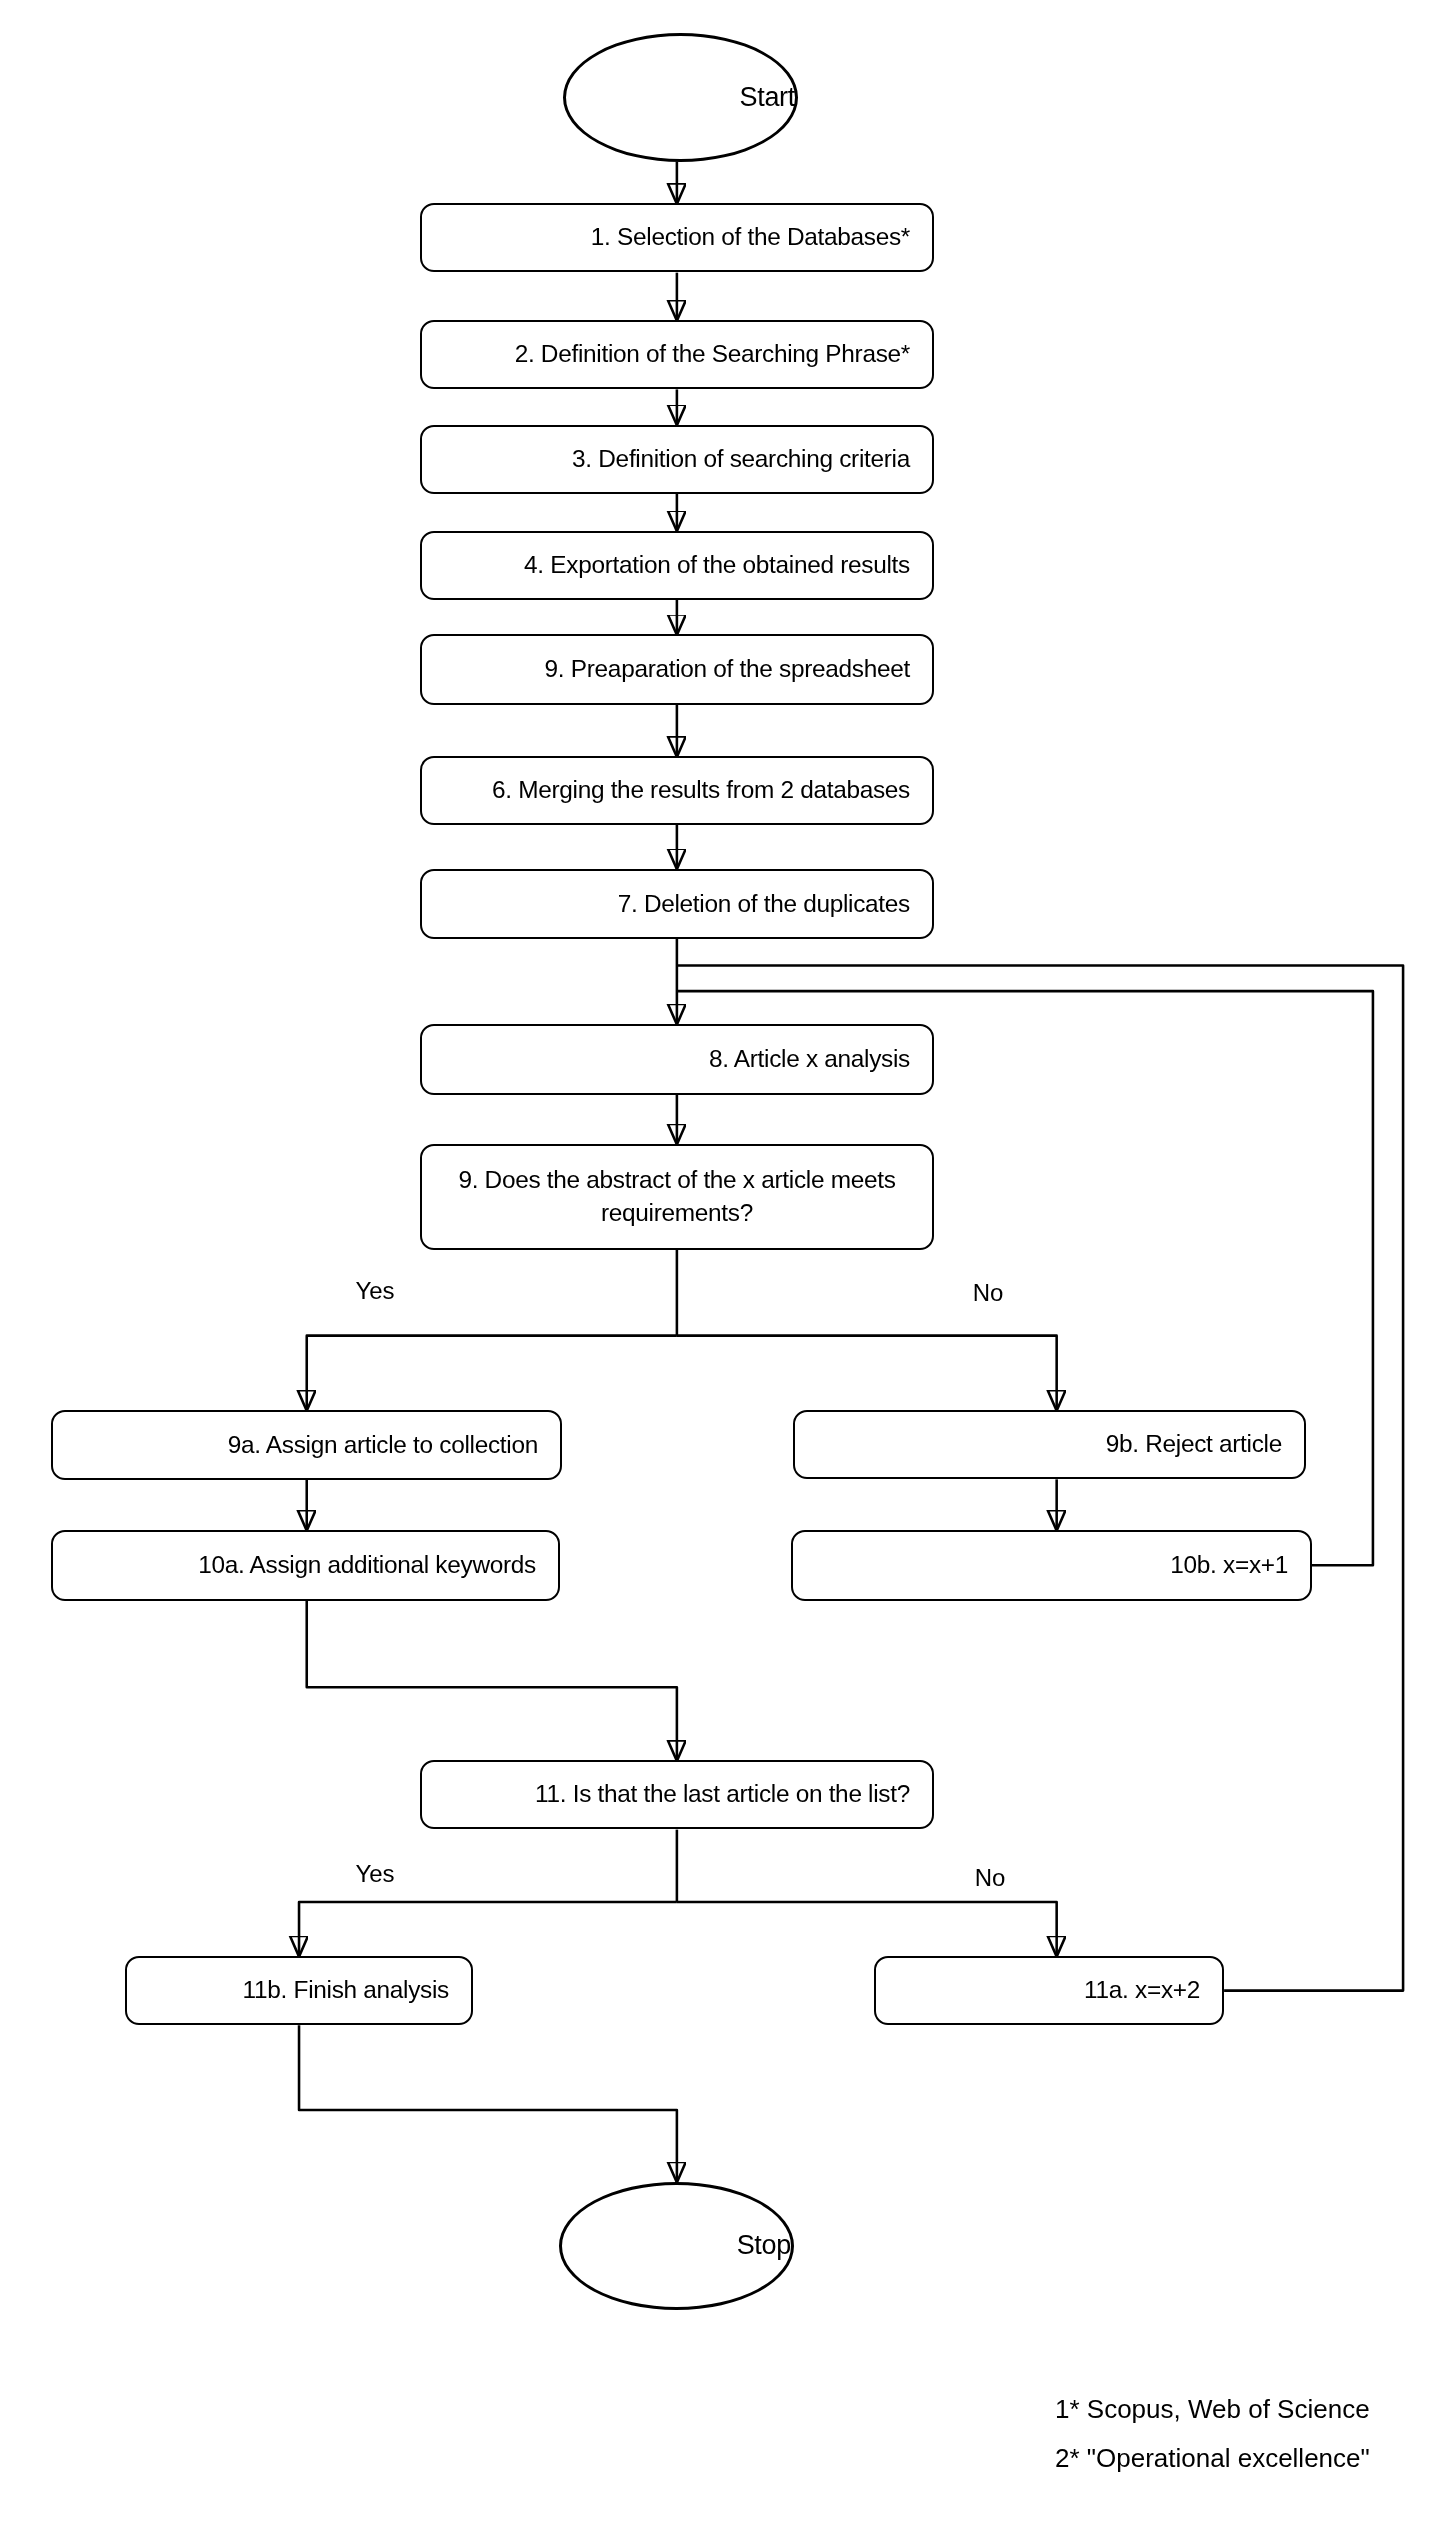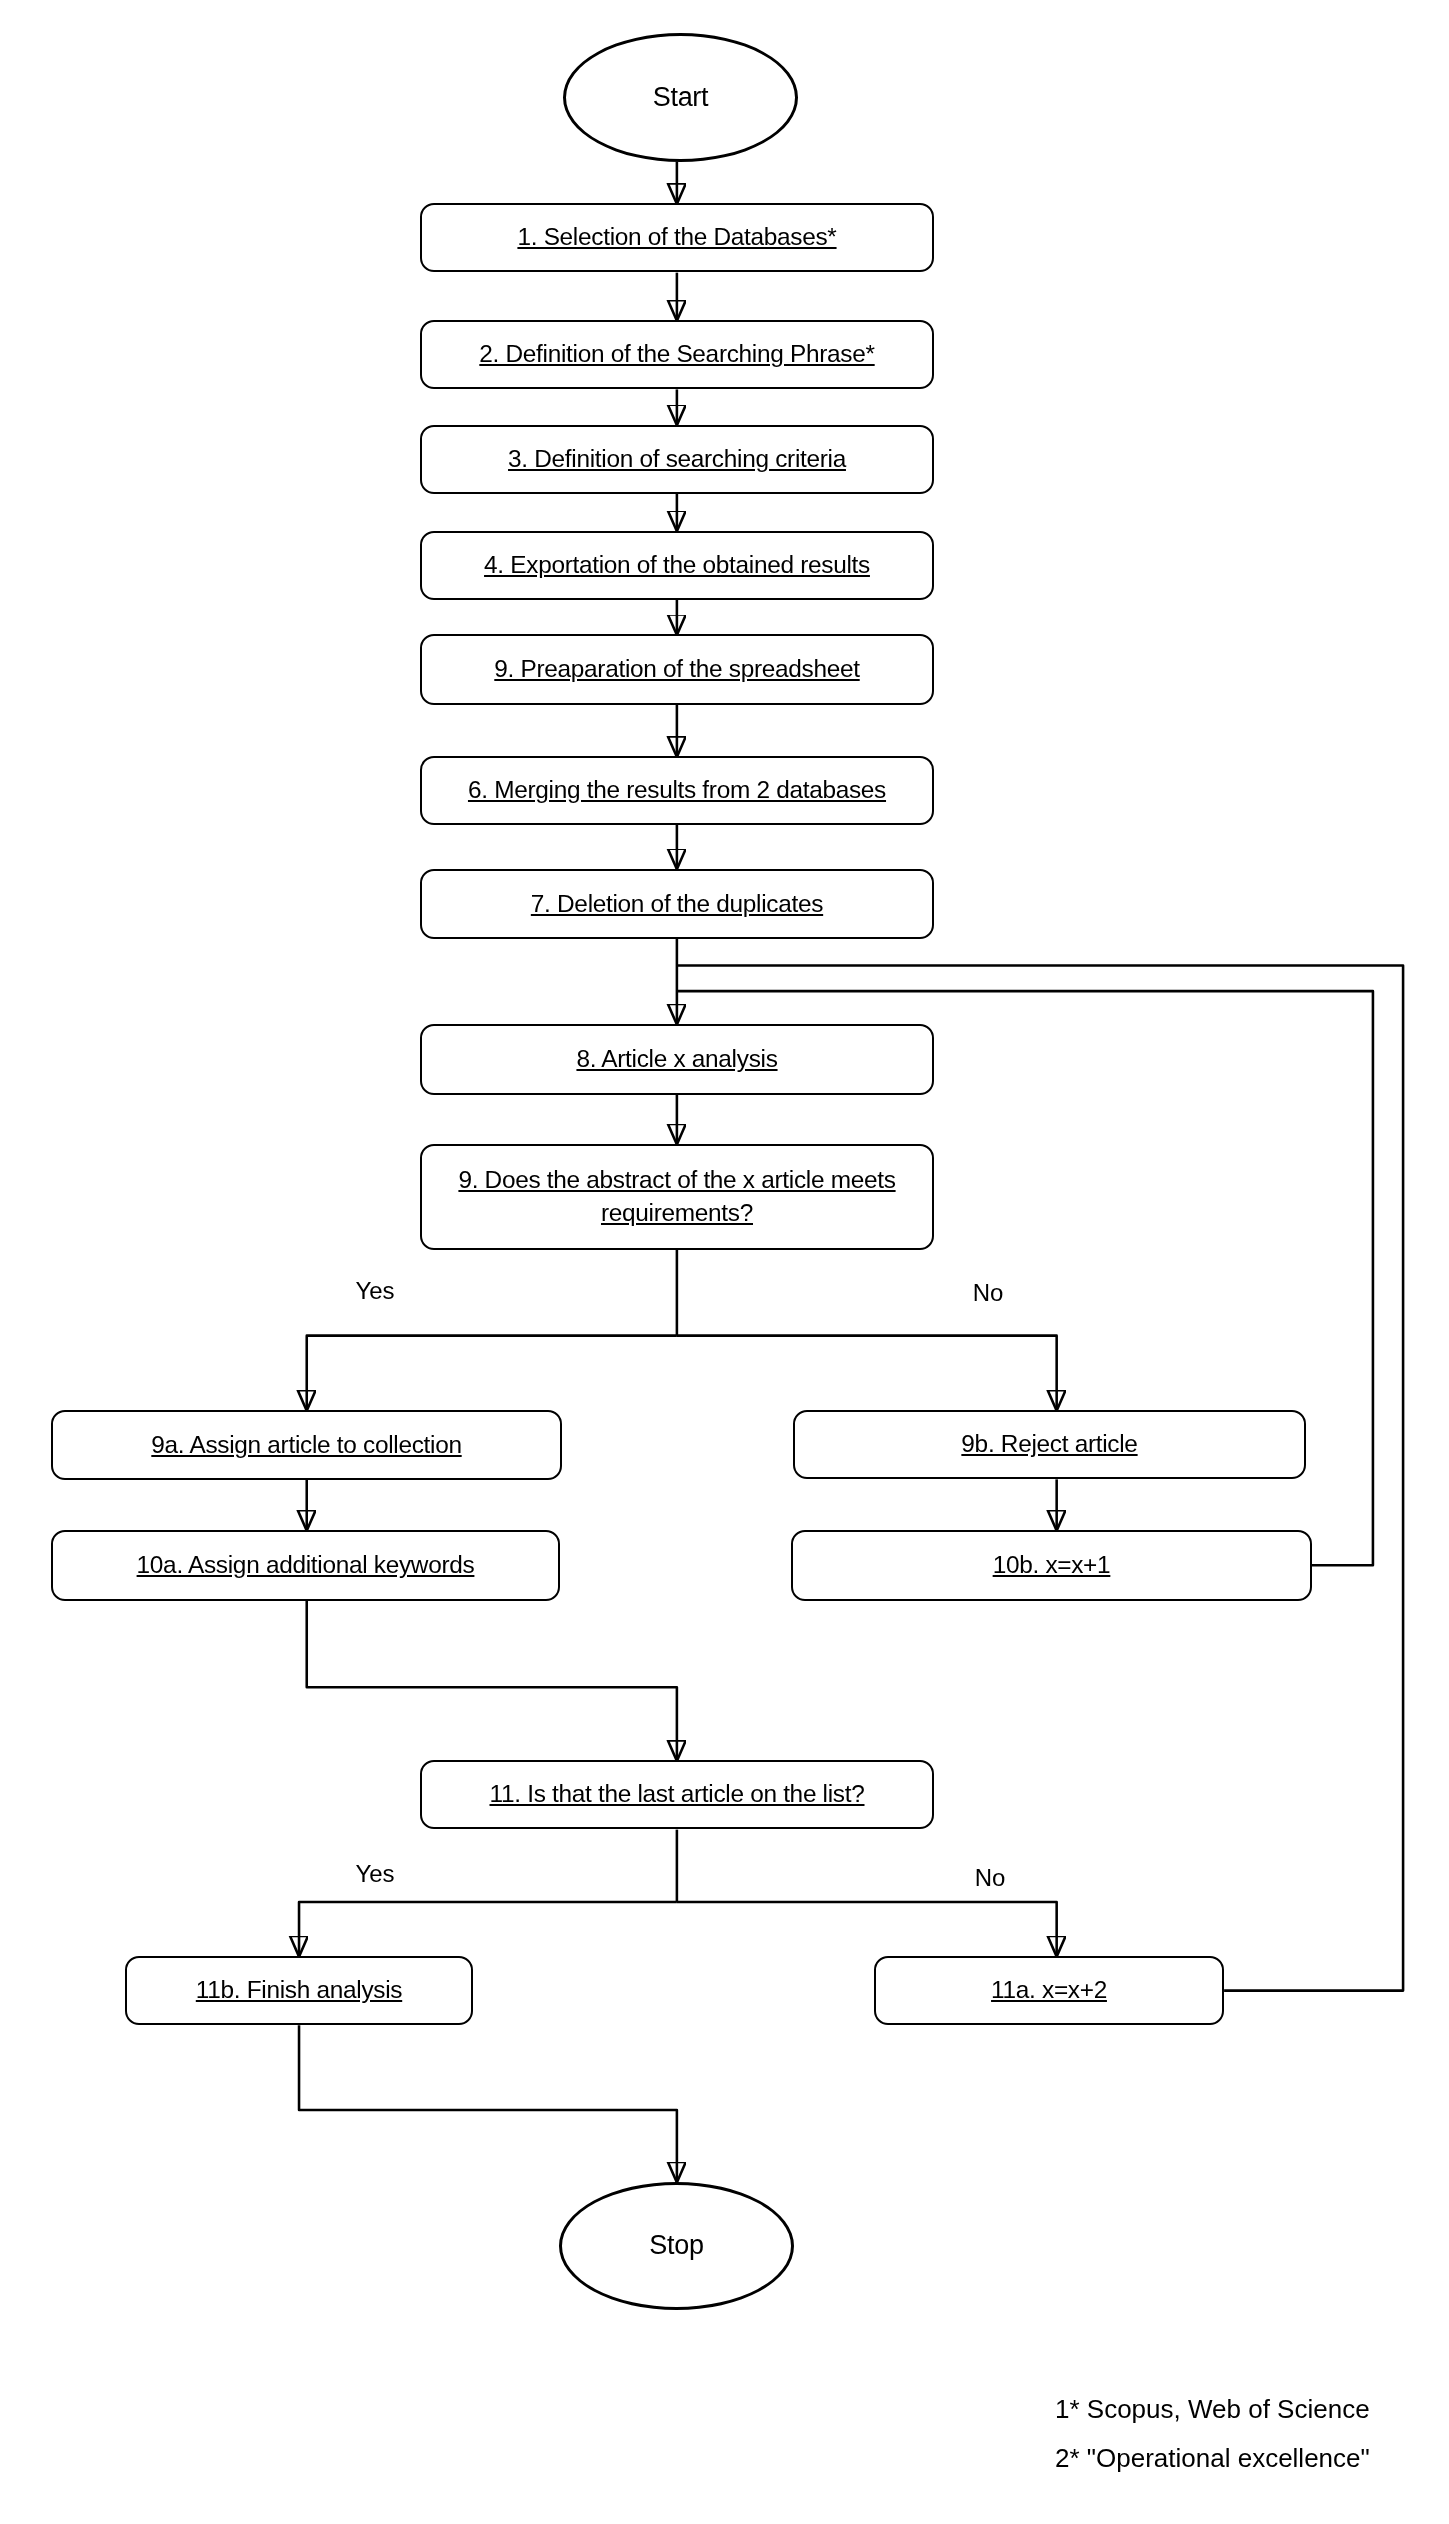--- a/index.html
+++ b/index.html
@@ -11,33 +11,32 @@
     font-family: "Liberation Sans", "DejaVu Sans", sans-serif;
     color: #000000;
     overflow: hidden;
   }
   .edges { position: absolute; left: 0; top: 0; width: 1450px; height: 2525px; }
   .edges path { stroke: #000000; stroke-width: 4; fill: none; stroke-linejoin: round; }
   .node {
     position: absolute;
     display: flex;
     align-items: center;
-    justify-content: center;
+    justify-content: flex-end;
     text-align: center;
     background: #ffffff;
     box-sizing: border-box;
     font-size: 24.4px;
     letter-spacing: -0.3px;
     line-height: 1.32;
   }
   .rect {
     border: 2.6px solid #000000;
     border-radius: 14px;
     padding: 0 22px;
-    text-decoration: underline;
   }
   .ellipse {
     border: 3.2px solid #000000;
     border-radius: 50%;
     font-size: 27px;
   }
   .edge-label {
     position: absolute;
     transform: translate(-50%, -50%);
     font-size: 24px;

